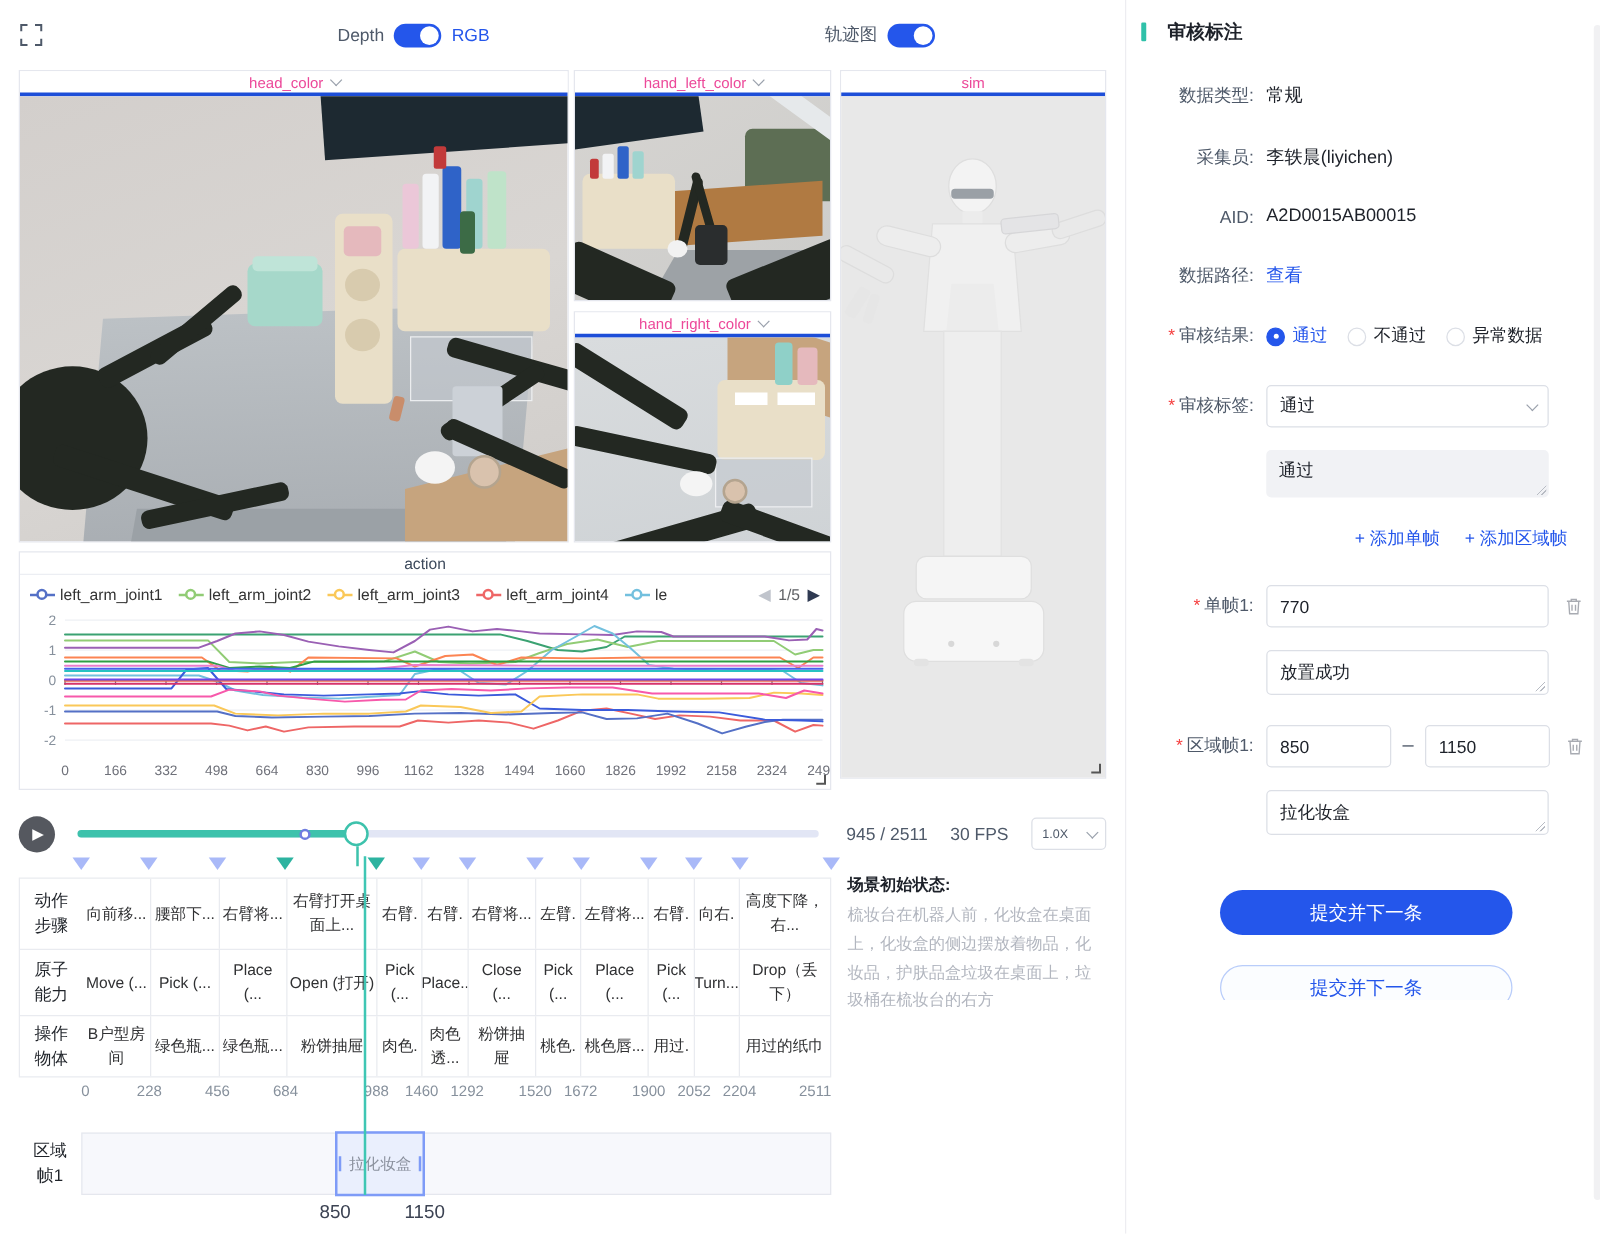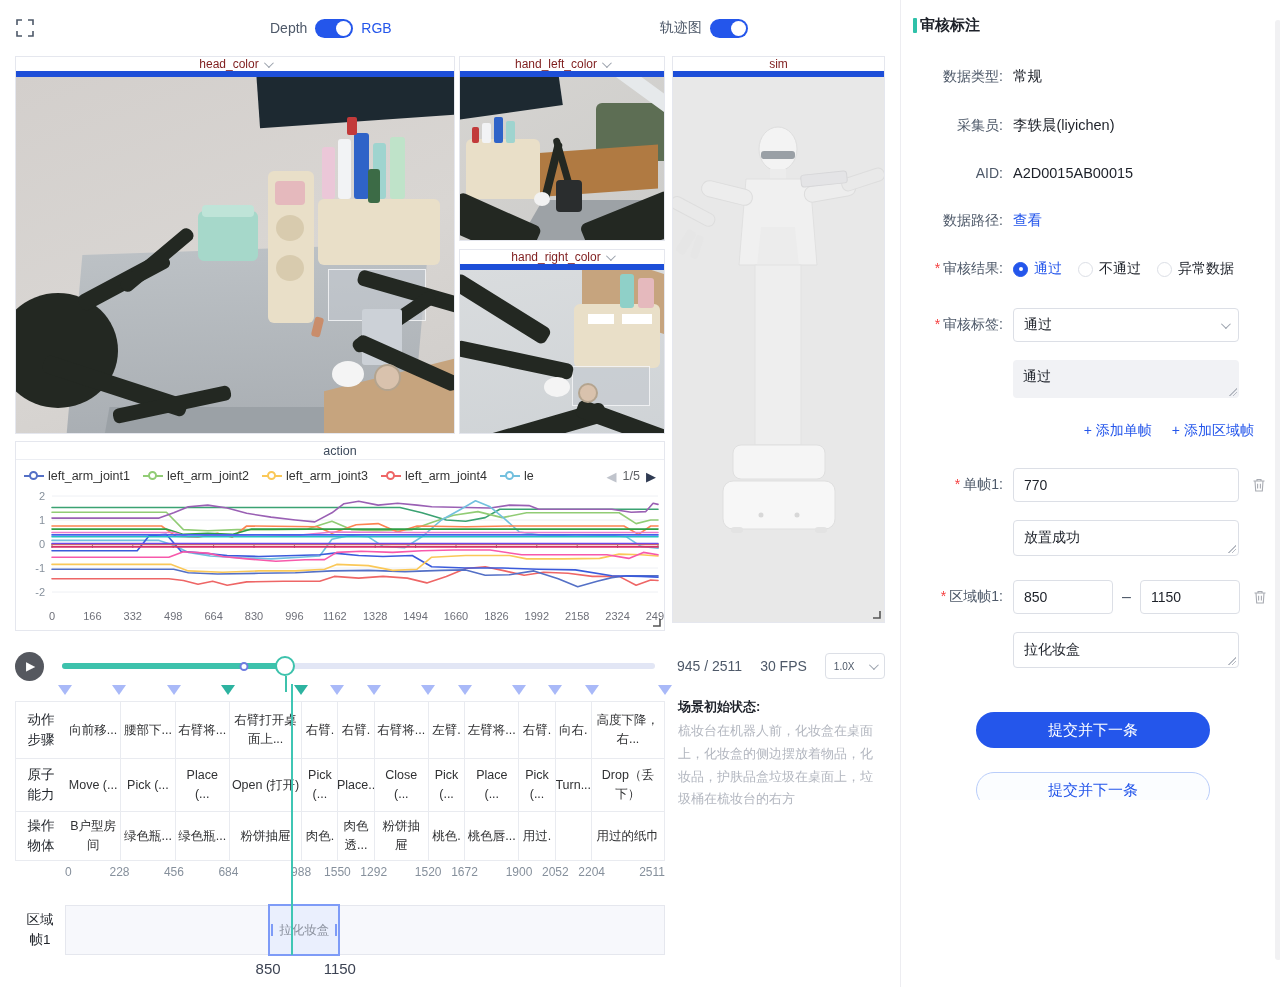--- a/index.html
+++ b/index.html
@@ -16,21 +16,21 @@
   .tg-traj { margin-left:268px;align-items:center; }
   .rgb-label { color:#2456eb; }
   .switch { width:38px; height:19px; border-radius:10px; background:#2456eb; position:relative; cursor:pointer; }
   .switch .knob { position:absolute; right:2px; top:2px; width:15px; height:15px; border-radius:50%; background:#fff; }
 
   .content-row { display:flex; padding:0 15px; align-items:flex-start; }
   .viz-col { width:650px; flex:0 0 650px; }
   .videos-row { display:flex; gap:4px; }
   .panel { border:1px solid #e5e7ee; background:#fff; }
   .panel-header { height:20px; display:flex; align-items:center; justify-content:center; gap:5px;
-    font-size:12px; color:#7f1d1d; border-bottom:6px solid #1d4ed8; background:#fff; }
+    font-size:12px; color:#ec4899; border-bottom:3px solid #1d4ed8; background:#fff; }
   .chev { display:inline-block; width:7px; height:7px; border-right:1.4px solid #9aa1ac;
     border-bottom:1.4px solid #9aa1ac; transform:rotate(45deg) translateY(-2px); }
   .video { position:relative; overflow:hidden; }
   .p-head { width:440px; }
   .p-head .video { width:438px; height:356px; }
   .hands-col { width:206px; display:flex; flex-direction:column; gap:8px; }
   .p-hand .video { width:204px; height:163px; }
 
   
   .scene { position:absolute; inset:0; background:linear-gradient(160deg,#d3cfcc 0%,#d9d6d3 55%,#cfccc9 100%); }
@@ -108,21 +108,21 @@
   .region-ticks { position:relative; height:26px; margin-left:50px; }
   .region-ticks span { position:absolute; top:5px; transform:translateX(-50%); font-size:15px; color:#3c4353; }
   .playhead { position:absolute; width:2px; background:#3fc6b4; left:0; top:0; z-index:5; pointer-events:none; }
 
   .scene-state { width:214px; margin-left:13px; padding-top:14px; }
   .scene-state .ss-title { font-size:13px; font-weight:bold; color:#1d2129; margin-bottom:4px; }
   .scene-state .ss-text { font-size:13px; color:#b2b6bf; line-height:1.75; }
 
   
   .review-panel { flex:1; border-left:1px solid #ededf1; padding:16px 14px 0 12px; position:relative; background:#fff; }
-  .rp-header { display:flex; align-items:center; gap:3px; margin-bottom:32px; }
+  .rp-header { display:flex; align-items:center; gap:17px; margin-bottom:32px; }
   .rp-bar { width:4px; height:15px; background:#2fc1a9; border-radius:1px; }
   .rp-title { font-size:15px; font-weight:bold; color:#1d2129; }
   .f-row { display:flex; align-items:center; margin-bottom:30px; }
   .f-row.tight { margin-bottom:18px; }
   .f-label { width:100px; flex:0 0 100px; text-align:right; font-size:14px; color:#4e5969; padding-right:10px; white-space:nowrap; }
   .f-label .req { color:#f53f3f; margin-right:3px; }
   .f-value { font-size:14.5px; color:#1d2129; }
   .f-link { font-size:14.5px; color:#2456eb; cursor:pointer; }
   .radio-group { display:flex; align-items:center; gap:16px; font-size:14px; color:#1d2129; }
   .radio-opt { display:flex; align-items:center; gap:6px; cursor:pointer; white-space:nowrap; }
@@ -512,21 +512,21 @@
             </div>
           </div>
         <div class="t-row">
           <div class="t-label"></div>
           <div class="t-cells axis" id="axis">
               <span class="first" style="left: 0%;">0</span>
               <span style="left: 9.08005%;">228</span>
               <span style="left: 18.1601%;">456</span>
               <span style="left: 27.2401%;">684</span>
               <span style="left: 39.3469%;">988</span>
-              <span style="left: 45.4002%;">1550</span>
+              <span style="left: 45.4002%;">1460</span>
               <span style="left: 51.4536%;">1292</span>
               <span style="left: 60.5337%;">1520</span>
               <span style="left: 66.587%;">1672</span>
               <span style="left: 75.6671%;">1900</span>
               <span style="left: 81.7204%;">2052</span>
               <span style="left: 87.7738%;">2204</span>
               <span class="last" style="left: 100%;">2511</span>
             </div>
         </div>
         <div class="region-section">

